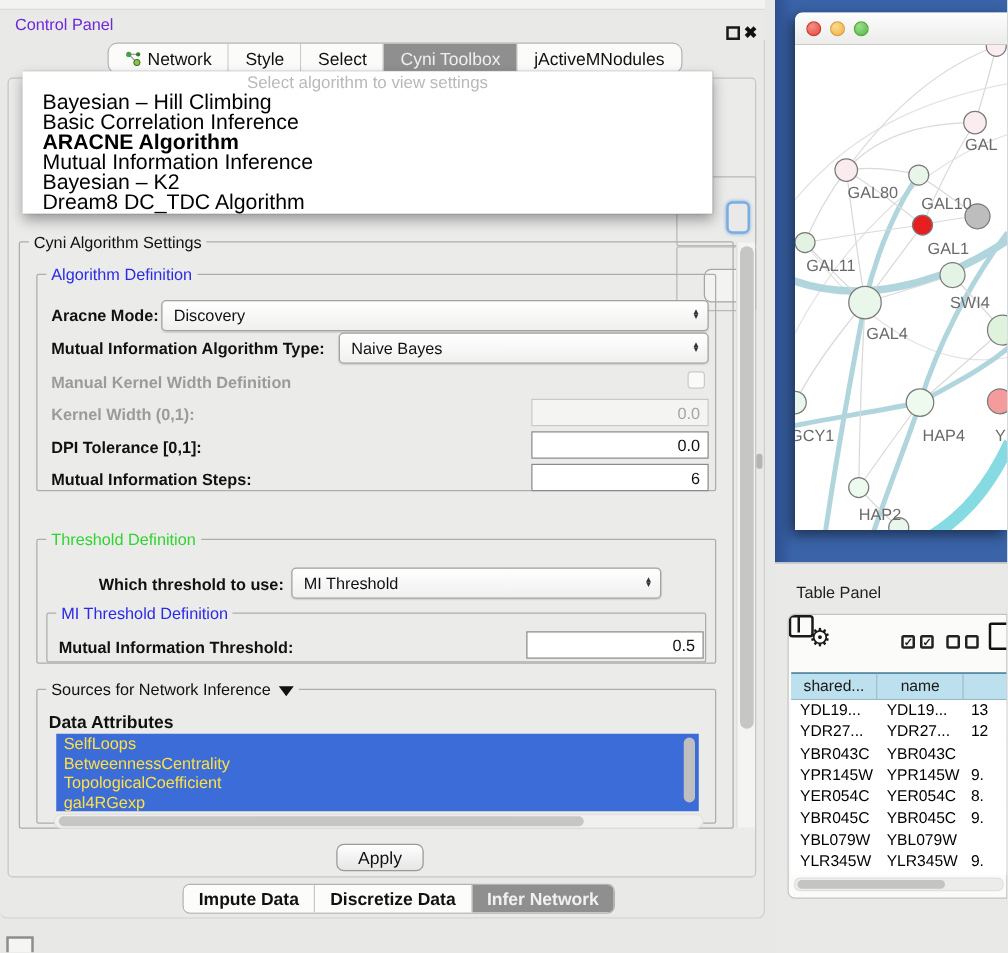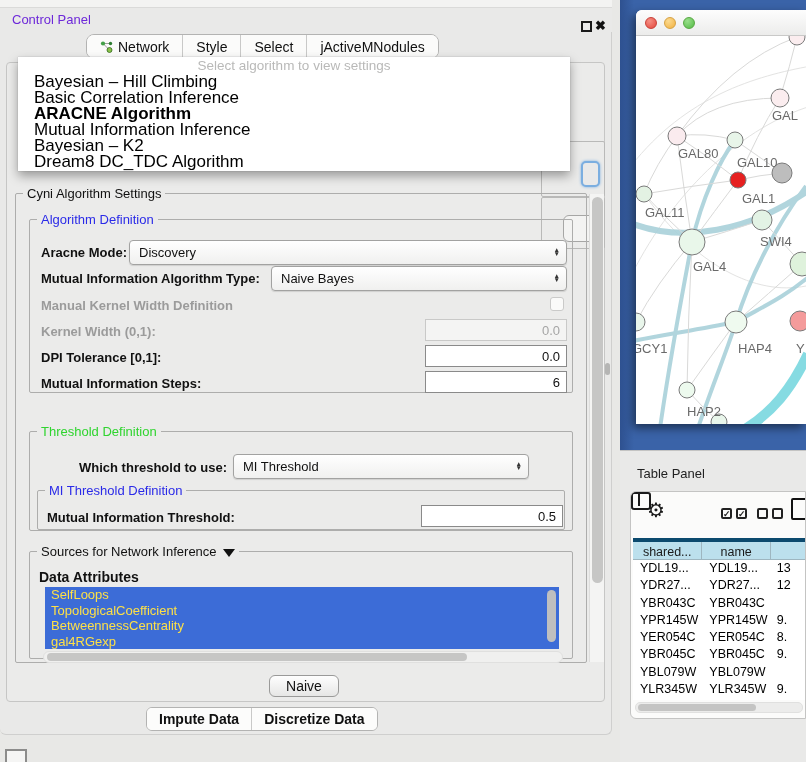--- a/index.html
+++ b/index.html
@@ -87,21 +87,21 @@
   #table-panel-title{position:absolute;left:17px;top:15px;font-size:13px;color:#222}
   #table-card{position:absolute;left:10px;top:40px;width:176px;height:228px;background:#FBFBFA;border:1px solid #C4C4C3;border-radius:6px 0 0 6px;overflow:hidden}
   .tb-ico{position:absolute;color:#1A1A1A}
   #gear-ico{left:16px;top:6px;font-size:20px}
   #cols-ico{left:52px;top:11px;width:20px;height:18px;border:2px solid #1A1A1A;border-radius:3px}
   #cols-ico div{position:absolute;left:7px;top:0;width:2px;height:14px;background:#1A1A1A}
   .cb-pair{position:absolute;top:16px;display:flex;gap:4px}
   .cb{width:11px;height:11px;border:2px solid #222;border-radius:2px;font-size:9px;line-height:8px;text-align:center;font-weight:bold;color:#222}
   #doc-ico{left:160px;top:6px;width:18px;height:22px;border:2px solid #111;border-radius:2px;position:absolute;background:#FBFBFA}
 
-  #tbl-head{position:absolute;left:2px;top:46px;width:174px;height:22px;display:flex;background:#BCE0ED;border-top:4px solid #0c4a6e;border-bottom:1px solid #9EB6C0}
+  #tbl-head{position:absolute;left:2px;top:46px;width:174px;height:22px;display:flex;background:#BCE0ED;border-top:1px solid #0c4a6e;border-bottom:1px solid #9EB6C0}
   .th{font-size:12.5px;color:#1A1A1A;text-align:center;line-height:20px;border-right:1px solid #9EB6C0;background:#BCE0ED}
   .th.c0{width:77px}.th.c1{width:76px}.th.c2{width:40px}
   #tbl-body{position:absolute;left:2px;top:68px;width:174px;height:140px;overflow:hidden;background:#fff}
   .tr{display:flex;height:17.3px;line-height:17.3px;font-size:12.5px;color:#000;background:#fff}
   .td{white-space:nowrap;overflow:hidden}
   .td.c0{width:77px;padding-left:7px}.td.c1{width:76px;padding-left:7px}.td.c2{width:40px;padding-left:6px}
   #tbl-hscroll{position:absolute;left:4px;top:210px;width:168px;height:11px;background:#ECECEB;border-radius:5px;border:1px solid #E0E0DF}
   #tbl-hthumb{position:absolute;left:2px;top:1px;width:118px;height:7px;background:#C4C4C3;border-radius:4px}
 </style>
 </head>
@@ -129,20 +129,23 @@
             </svg>
           </span>
           <span>Network</span>
         </div>
         <div class="tab">
           <span>Style</span>
         </div>
         <div class="tab">
           <span>Select</span>
         </div>
+        <div class="tab active">
+          <span>Cyni Toolbox</span>
+        </div>
         <div class="tab">
           <span>jActiveMNodules</span>
         </div>
       </div>
 
     <div id="cp-content">
 
       <div class="remnant-grp" style="left:534px;top:78px;width:64px;height:56px"></div>
       <div class="remnant-grp" style="left:534px;top:134px;width:64px;height:52px"></div>
       <div id="combo-corner"></div>
@@ -205,39 +208,40 @@
       <div class="lbl" style="left:40px;top:447px">Mutual Information Threshold:</div>
       <div class="field" style="left:414px;top:442px;width:142px;height:22px">0.5</div>
 
       <div class="grp" style="left:22px;top:488px;width:544px;height:108px">
         <span class="gt"><span>Sources for Network Inference</span><span class="tri-down"></span></span>
       </div>
       <div class="lbl" style="left:32px;top:506px;font-size:14px">Data Attributes</div>
 
       <div id="attr-list" style="left:38px;top:524px">
           <div class="attr-item">SelfLoops</div>
+          <div class="attr-item">BetweennessCentrality</div>
           <div class="attr-item">TopologicalCoefficient</div>
-          <div class="attr-item">BetweennessCentrality</div>
           <div class="attr-item">gal4RGexp</div>
         </div>
       <div id="attr-vthumb" style="left:540px;top:527px"></div>
       <div id="attr-hscroll" style="left:36px;top:588px">
           <div id="attr-hthumb"></div>
         </div>
 
       <div id="set-scroll" style="left:582px;top:131px;height:468px">
           <div id="set-thumb"></div>
         </div>
 
-      <div class="btn" style="left:262px;top:612px;width:70px;height:22px">Naive</div>
+      <div class="btn" style="left:262px;top:612px;width:70px;height:22px">Apply</div>
     </div>
 
     <div id="bottom-tabs">
         <div class="btab">Impute Data</div>
         <div class="btab">Discretize Data</div>
+        <div class="btab active">Infer Network</div>
       </div>
 
     <div id="algo-popup">
       <div id="algo-header">Select algorithm to view settings</div>
       <div id="algo-list">
           <div class="algo-item">Bayesian – Hill Climbing</div>
           <div class="algo-item">Basic Correlation Inference</div>
           <div class="algo-item sel">ARACNE Algorithm</div>
           <div class="algo-item">Mutual Information Inference</div>
           <div class="algo-item">Bayesian – K2</div>

